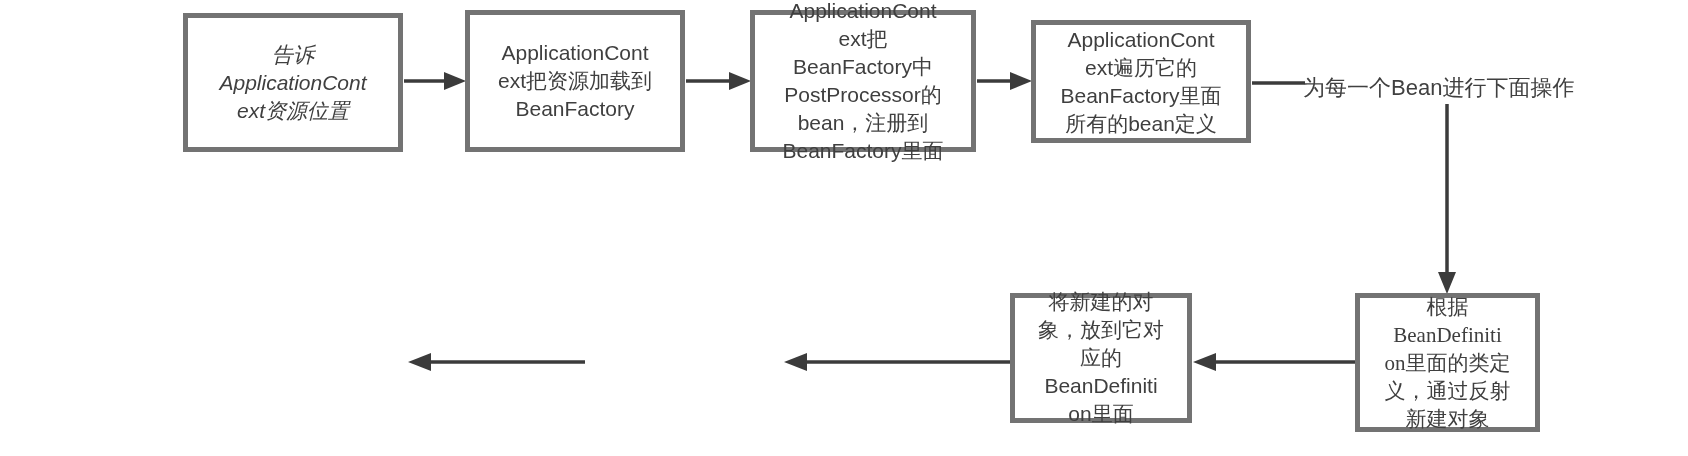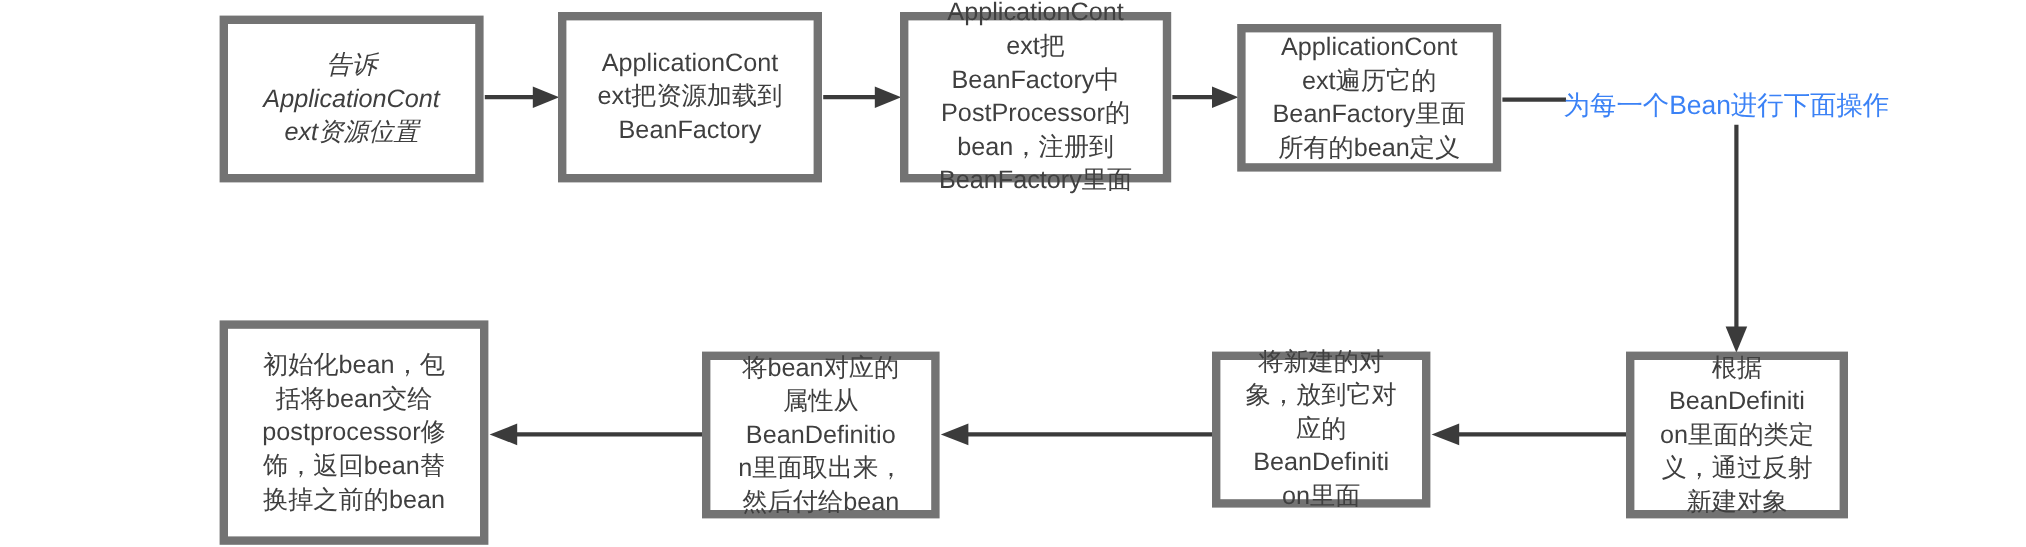--- a/index.html
+++ b/index.html
@@ -17,21 +17,21 @@
   }
   .connector-layer {
     position: absolute;
     left: 0;
     top: 0;
     width: 1688px;
     height: 456px;
   }
   .node {
     position: absolute;
-    border: 7px solid #737373;
+    border: 5px solid #737373;
     background: transparent;
     display: flex;
     align-items: center;
     justify-content: center;
     box-sizing: border-box;
     overflow: visible;
   }
   .node-text {
     display: block;
     white-space: pre-line;
@@ -41,29 +41,29 @@
     color: #3f3f3f;
     width: 100%;
     flex: none;
   }
   .edge-label {
     position: absolute;
     left: 1303px;
     top: 74px;
     font-size: 22px;
     line-height: 28px;
-    color: #3b82f6;
+    color: #404040;
     white-space: nowrap;
   }
   
   .n0 { left: 183px;  top: 13px;  width: 220px; height: 139px; font-style: italic; }
   .n1 { left: 465px;  top: 10px;  width: 220px; height: 142px; }
   .n2 { left: 750px;  top: 10px;  width: 226px; height: 142px; }
   .n3 { left: 1031px; top: 20px;  width: 220px; height: 123px; }
-  .n4 { left: 1355px; top: 293px; width: 185px; height: 139px; }
+  .n4 { left: 1355px; top: 293px; width: 185px; height: 139px; font-family: Liberation Serif, serif; }
   .n5 { left: 1010px; top: 293px; width: 182px; height: 130px; }
   .n6 { left: 585px;  top: 293px; width: 198px; height: 139px; }
   .n7 { left: 183px;  top: 267px; width: 224px; height: 187px; }
 </style>
 </head>
 <body>
 
 <div class="canvas">
 
   <svg class="connector-layer" width="1688" height="456" viewBox="0 0 1688 456" fill="none" xmlns="http://www.w3.org/2000/svg">
@@ -143,29 +143,15 @@
   </div>
 
   <div class="node n5">
     <span class="node-text">将新建的对
 象，放到它对
 应的
 BeanDefiniti
 on里面</span>
   </div>
 
-  <div class="node n6">
-    <span class="node-text">将bean对应的
-属性从
-BeanDefinitio
-n里面取出来，
-然后付给bean</span>
-  </div>
 
-  <div class="node n7">
-    <span class="node-text">初始化bean，包
-括将bean交给
-postprocessor修
-饰，返回bean替
-换掉之前的bean</span>
-  </div>
 
 </div>
 
 </body></html>

